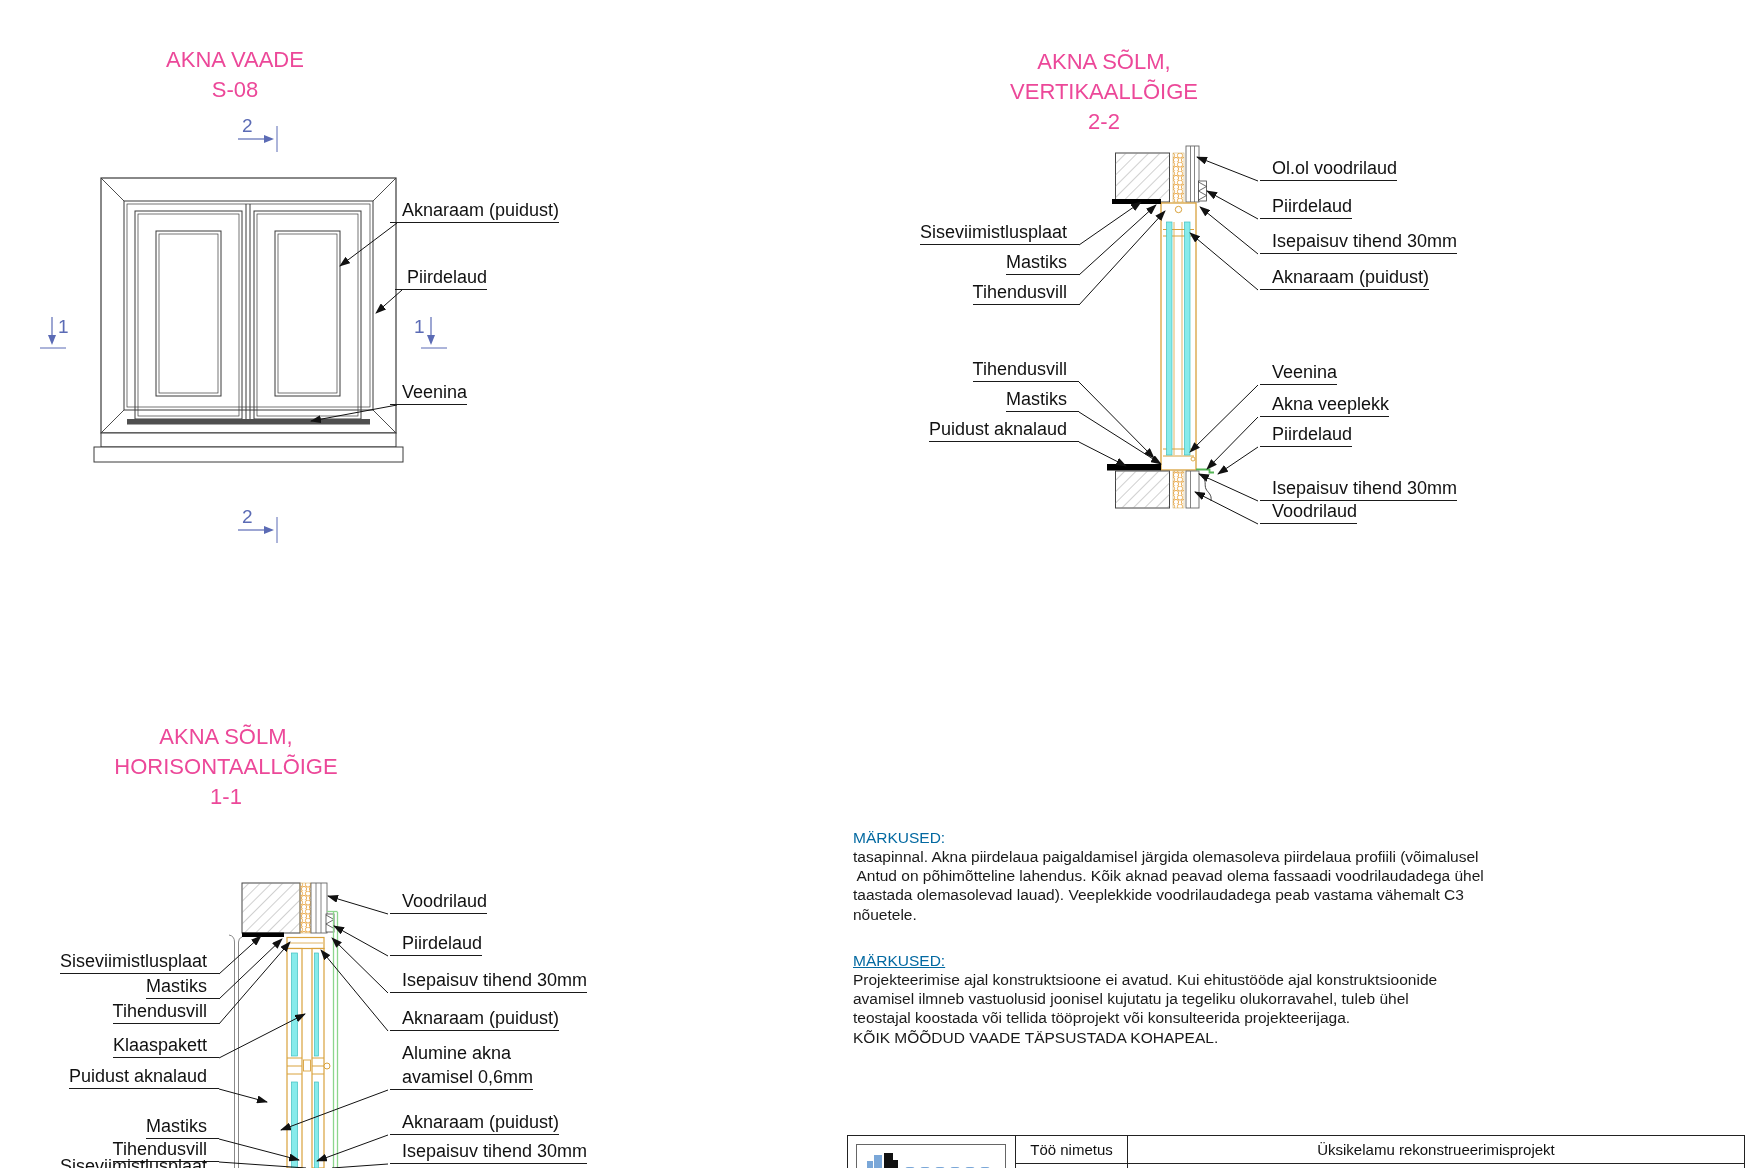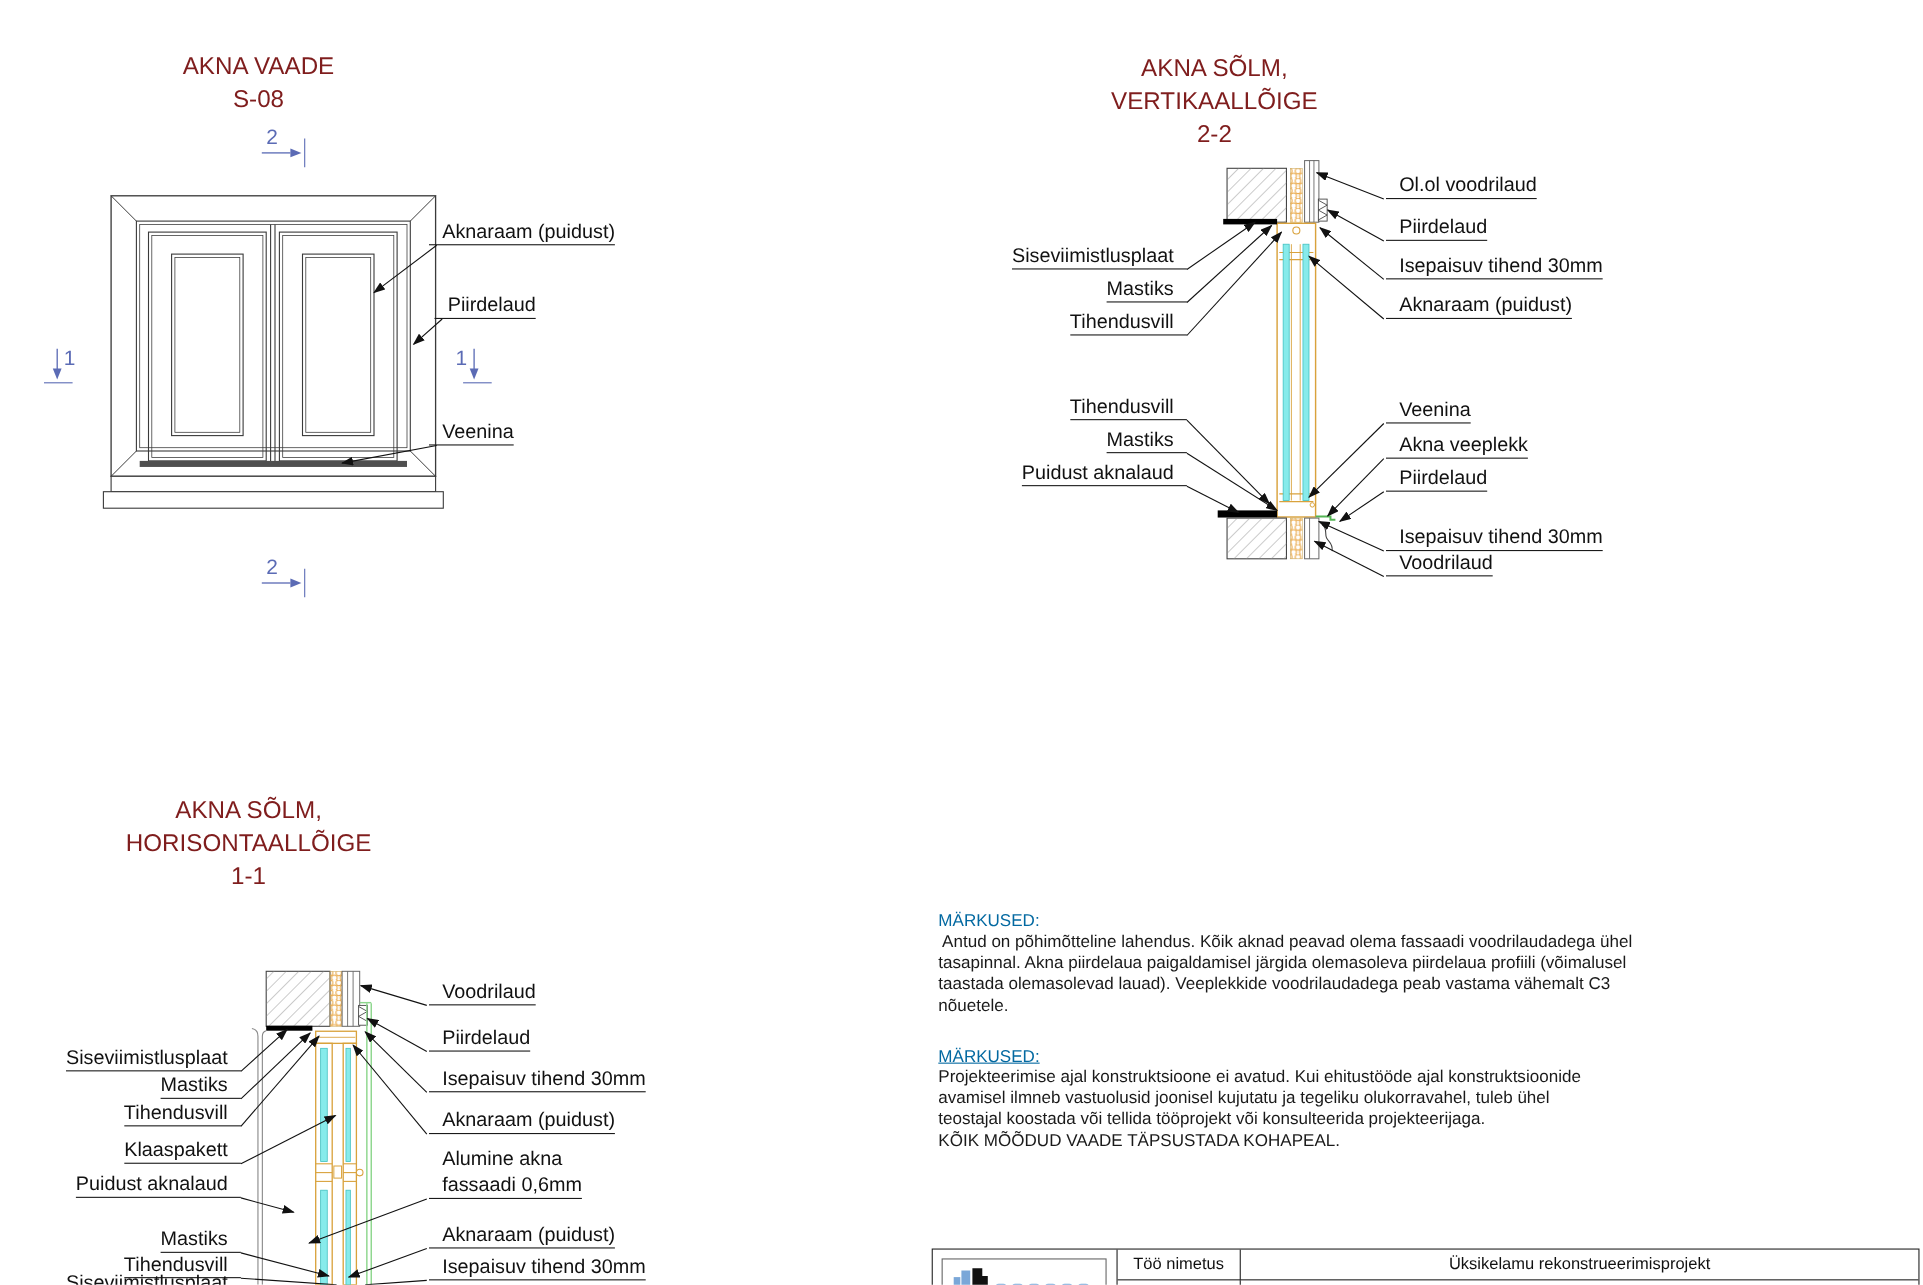--- a/index.html
+++ b/index.html
@@ -2,21 +2,21 @@
 <html><head>
 <meta charset="utf-8">
 <style>
   html,body{margin:0;padding:0;}
   body{
     width:1748px;height:1168px;position:relative;overflow:hidden;
     background:#ffffff;font-family:"Liberation Sans",sans-serif;color:#111;
   }
   svg{position:absolute;left:0;top:0;}
   .abs{position:absolute;white-space:nowrap;}
-  .vtitle{font-size:22px;line-height:30px;text-align:center;color:#7f1d1d;}
+  .vtitle{font-size:22px;line-height:30px;text-align:center;color:#ec4899;}
   .lbl{font-size:18px;line-height:21px;color:#111;border-bottom:1.5px solid #1a1a1a;padding-bottom:1px;}
   .lbl.lead-left{padding-left:12px;}
   .lbl.lead-right{padding-right:12px;}
   .lbl.no-ul{border-bottom:none;}
   .lbl-right-anchor{text-align:right;}
   .marker-digit{font-size:19px;line-height:20px;color:#5B6BB5;}
   .notes{width:665px;}
   .note-heading{font-size:15.5px;line-height:19px;color:#0369a1;}
   .note-heading.ul{text-decoration:underline;}
   .note-line{font-size:15.5px;line-height:19.2px;color:#1a1a1a;white-space:pre;}
@@ -266,28 +266,28 @@
 <span class="abs lbl lead-right lbl-right-anchor" style="right:1529px;top:1066px;">Puidust aknalaud</span>
 <span class="abs lbl lead-right lbl-right-anchor" style="right:1529px;top:1116px;">Mastiks</span>
 <span class="abs lbl lead-right lbl-right-anchor" style="right:1529px;top:1139px;">Tihendusvill</span>
 <span class="abs lbl lead-right lbl-right-anchor" style="right:1529px;top:1156px;">Siseviimistlusplaat</span>
 
 <span class="abs lbl lead-left" style="left:390px;top:891px;">Voodrilaud</span>
 <span class="abs lbl lead-left" style="left:390px;top:933px;">Piirdelaud</span>
 <span class="abs lbl lead-left" style="left:390px;top:970px;">Isepaisuv tihend 30mm</span>
 <span class="abs lbl lead-left" style="left:390px;top:1008px;">Aknaraam (puidust)</span>
 <span class="abs lbl no-ul" style="left:402px;top:1043px;">Alumine akna</span>
-<span class="abs lbl lead-left" style="left:390px;top:1067px;">fassaadi 0,6mm</span>
+<span class="abs lbl lead-left" style="left:390px;top:1067px;">avamisel 0,6mm</span>
 <span class="abs lbl lead-left" style="left:390px;top:1112px;">Aknaraam (puidust)</span>
 <span class="abs lbl lead-left" style="left:390px;top:1141px;">Isepaisuv tihend 30mm</span>
 
 <div class="abs notes" style="left:853px;top:828px;">
   <div class="note-heading">MÄRKUSED:</div>
+  <div class="note-line">tasapinnal. Akna piirdelaua paigaldamisel järgida olemasoleva piirdelaua profiili (võimalusel</div>
   <div class="note-line"> Antud on põhimõtteline lahendus. Kõik aknad peavad olema fassaadi voodrilaudadega ühel</div>
-  <div class="note-line">tasapinnal. Akna piirdelaua paigaldamisel järgida olemasoleva piirdelaua profiili (võimalusel</div>
   <div class="note-line">taastada olemasolevad lauad). Veeplekkide voodrilaudadega peab vastama vähemalt C3</div>
   <div class="note-line">nõuetele.</div>
 </div>
 <div class="abs notes" style="left:853px;top:951px;">
   <div class="note-heading ul">MÄRKUSED:</div>
   <div class="note-line">Projekteerimise ajal konstruktsioone ei avatud. Kui ehitustööde ajal konstruktsioonide</div>
   <div class="note-line">avamisel ilmneb vastuolusid joonisel kujutatu ja tegeliku olukorravahel, tuleb ühel</div>
   <div class="note-line">teostajal koostada või tellida tööprojekt või konsulteerida projekteerijaga.</div>
   <div class="note-line">KÕIK MÕÕDUD VAADE TÄPSUSTADA KOHAPEAL.</div>
 </div>

